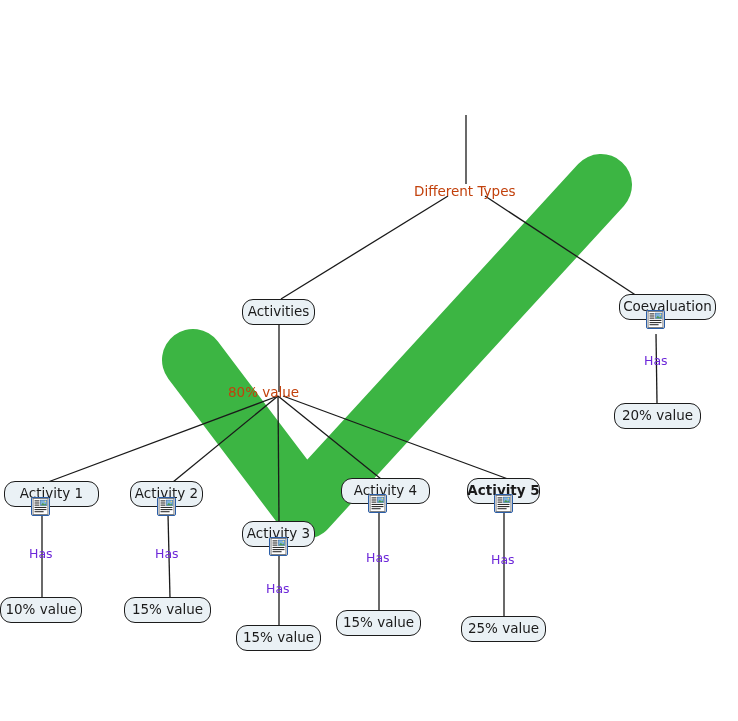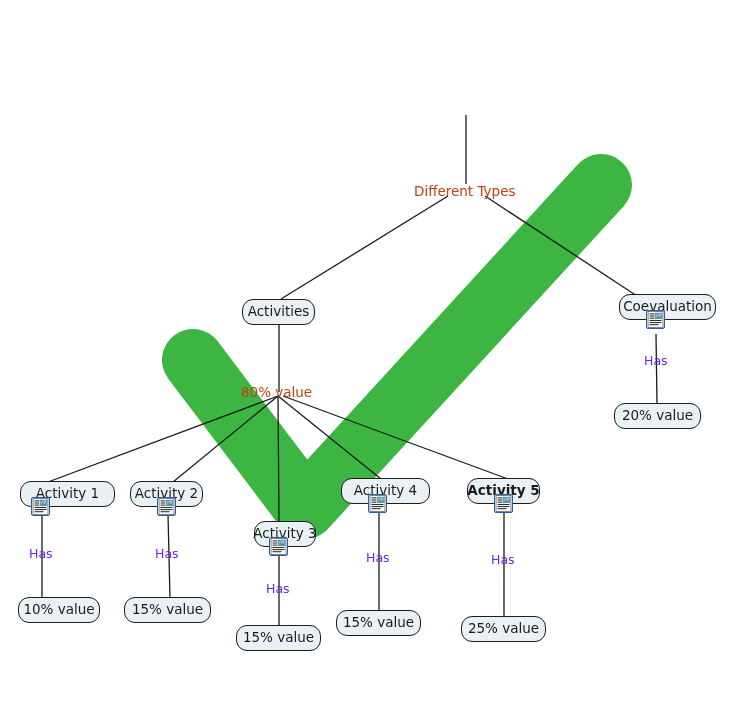--- a/index.html
+++ b/index.html
@@ -125,25 +125,25 @@
           <g fill="#2a2a2a">
             <rect x="2.4" y="2.2" width="4.6" height="1"></rect>
             <rect x="2.4" y="4.2" width="4.6" height="1"></rect>
             <rect x="2.4" y="6.2" width="4.6" height="1"></rect>
             <rect x="2.4" y="8.4" width="11.2" height="1"></rect>
             <rect x="2.4" y="10.4" width="11.2" height="1"></rect>
             <rect x="2.4" y="12.4" width="8.5" height="1"></rect>
           </g>
         </svg>
       </span>
-      <div class="plain-label" style="left: 241px; top: 386px;"><span>80% value</span></div>
+      <div class="plain-label" style="left: 228px; top: 386px;"><span>80% value</span></div>
       <div class="node" style="left: 614px; top: 403px; width: 87px; height: 26px;">
         <span>20% value</span>
       </div>
-      <div class="node" style="left: 20px; top: 481px; width: 95px; height: 26px;">
+      <div class="node" style="left: 4px; top: 481px; width: 95px; height: 26px;">
         <span>Activity 1</span>
       </div>
       <span class="doc-icon" style="left: 31px; top: 497px;">
         <svg viewBox="0 0 16 16" xmlns="http://www.w3.org/2000/svg">
           <rect x="1" y="0.5" width="14" height="15" fill="#ffffff" stroke="#6b6b6b" stroke-width="0.8"></rect>
           <rect x="8" y="2" width="6" height="5" fill="#7fb2dc" stroke="#3a6ea5" stroke-width="0.6"></rect>
           <path d="M8.3 6.8 L10.2 4.4 L11.6 6.2 L12.6 5.2 L13.7 6.8 Z" fill="#4f9a4f"></path>
           <circle cx="12.6" cy="3.3" r="0.7" fill="#f2e06a"></circle>
           <g fill="#2a2a2a">
             <rect x="2.4" y="2.2" width="4.6" height="1"></rect>
@@ -167,21 +167,21 @@
           <g fill="#2a2a2a">
             <rect x="2.4" y="2.2" width="4.6" height="1"></rect>
             <rect x="2.4" y="4.2" width="4.6" height="1"></rect>
             <rect x="2.4" y="6.2" width="4.6" height="1"></rect>
             <rect x="2.4" y="8.4" width="11.2" height="1"></rect>
             <rect x="2.4" y="10.4" width="11.2" height="1"></rect>
             <rect x="2.4" y="12.4" width="8.5" height="1"></rect>
           </g>
         </svg>
       </span>
-      <div class="node" style="left: 242px; top: 521px; width: 62px; height: 26px; margin-left: 12px;">
+      <div class="node" style="left: 242px; top: 521px; width: 73px; height: 26px;">
         <span>Activity 3</span>
       </div>
       <span class="doc-icon" style="left: 269px; top: 537px;">
         <svg viewBox="0 0 16 16" xmlns="http://www.w3.org/2000/svg">
           <rect x="1" y="0.5" width="14" height="15" fill="#ffffff" stroke="#6b6b6b" stroke-width="0.8"></rect>
           <rect x="8" y="2" width="6" height="5" fill="#7fb2dc" stroke="#3a6ea5" stroke-width="0.6"></rect>
           <path d="M8.3 6.8 L10.2 4.4 L11.6 6.2 L12.6 5.2 L13.7 6.8 Z" fill="#4f9a4f"></path>
           <circle cx="12.6" cy="3.3" r="0.7" fill="#f2e06a"></circle>
           <g fill="#2a2a2a">
             <rect x="2.4" y="2.2" width="4.6" height="1"></rect>
@@ -224,21 +224,21 @@
           <g fill="#2a2a2a">
             <rect x="2.4" y="2.2" width="4.6" height="1"></rect>
             <rect x="2.4" y="4.2" width="4.6" height="1"></rect>
             <rect x="2.4" y="6.2" width="4.6" height="1"></rect>
             <rect x="2.4" y="8.4" width="11.2" height="1"></rect>
             <rect x="2.4" y="10.4" width="11.2" height="1"></rect>
             <rect x="2.4" y="12.4" width="8.5" height="1"></rect>
           </g>
         </svg>
       </span>
-      <div class="node" style="left: 0px; top: 597px; width: 82px; height: 26px; margin-left: 18px;">
+      <div class="node" style="left: 0px; top: 597px; width: 82px; height: 26px;">
         <span>10% value</span>
       </div>
       <div class="node" style="left: 124px; top: 597px; width: 87px; height: 26px;">
         <span>15% value</span>
       </div>
       <div class="node" style="left: 236px; top: 625px; width: 85px; height: 26px;">
         <span>15% value</span>
       </div>
       <div class="node" style="left: 336px; top: 610px; width: 85px; height: 26px;">
         <span>15% value</span>

